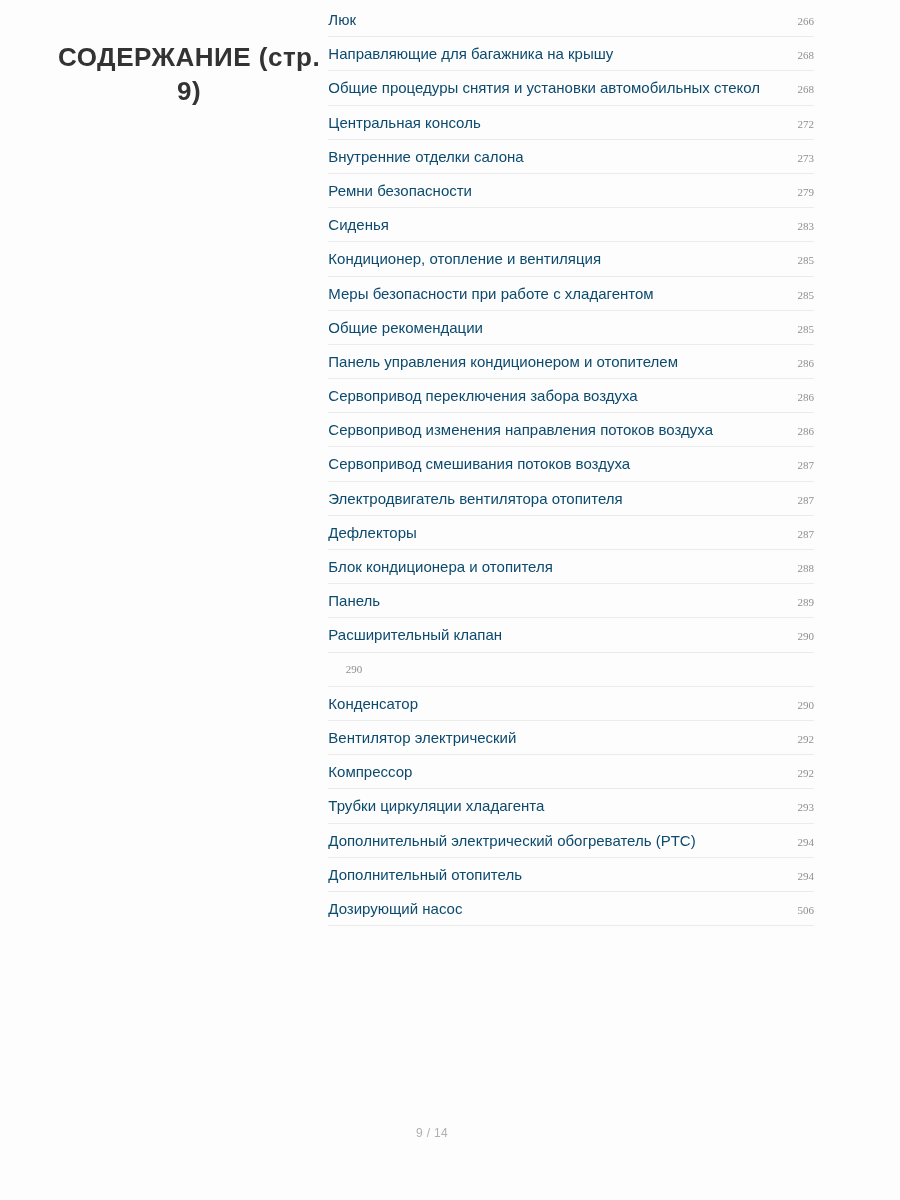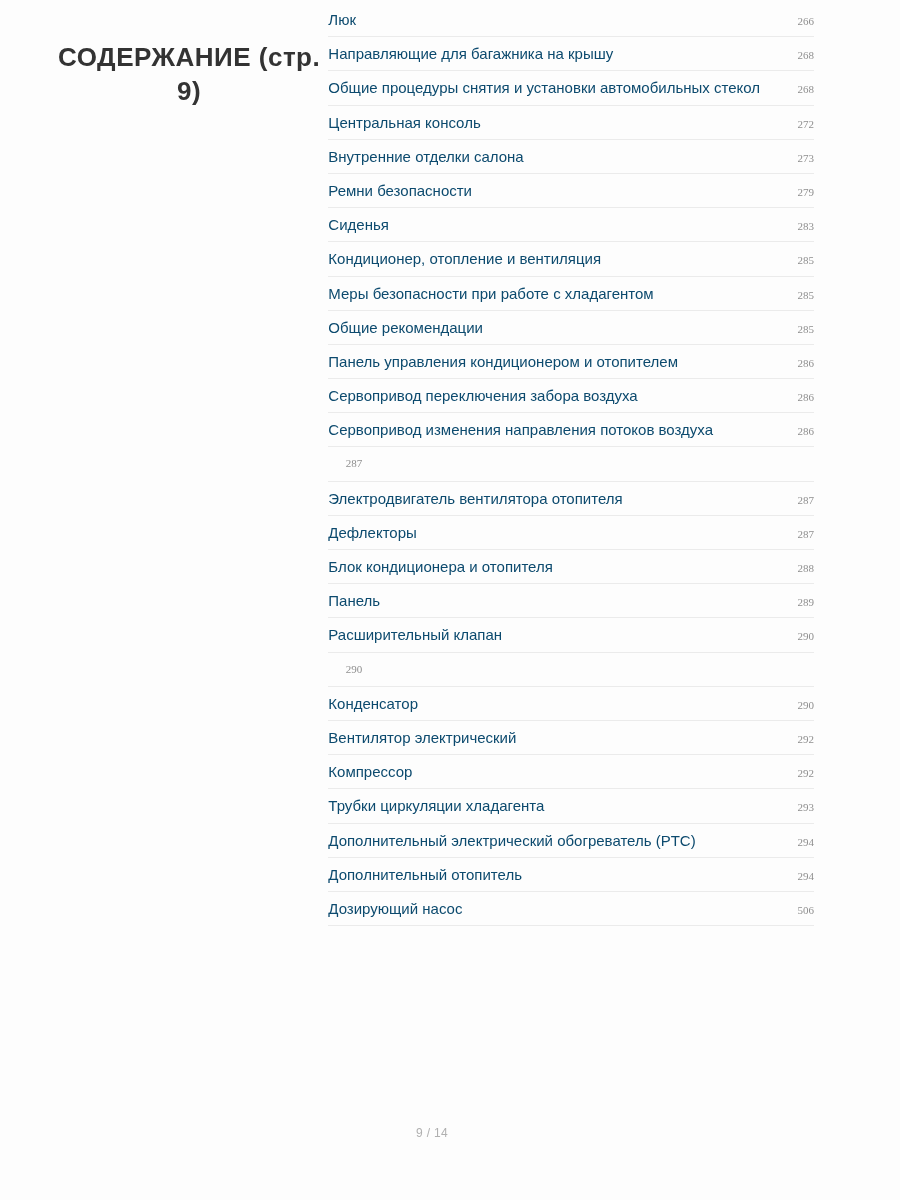--- a/index.html
+++ b/index.html
@@ -140,20 +140,21 @@
       </li>
       <li class="toc-row">
         <span class="toc-label">Сервопривод переключения забора воздуха</span>
         <span class="toc-page">286</span>
       </li>
       <li class="toc-row">
         <span class="toc-label">Сервопривод изменения направления потоков воздуха</span>
         <span class="toc-page">286</span>
       </li>
       <li class="toc-row">
+        <span class="toc-label">Сервопривод смешивания потоков воздуха</span>
         <span class="toc-page">287</span>
       </li>
       <li class="toc-row">
         <span class="toc-label">Электродвигатель вентилятора отопителя</span>
         <span class="toc-page">287</span>
       </li>
       <li class="toc-row">
         <span class="toc-label">Дефлекторы</span>
         <span class="toc-page">287</span>
       </li>

